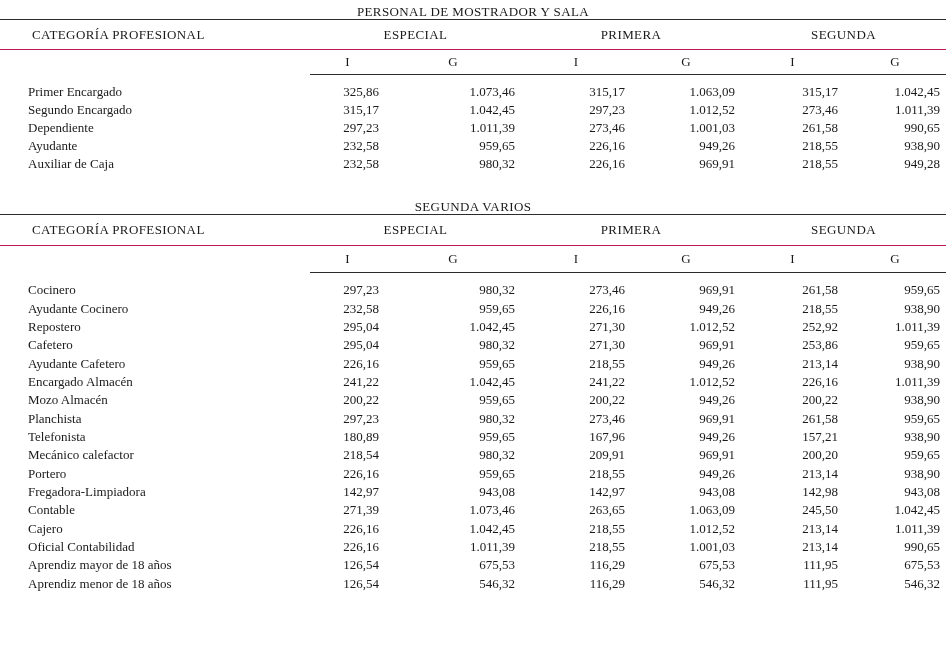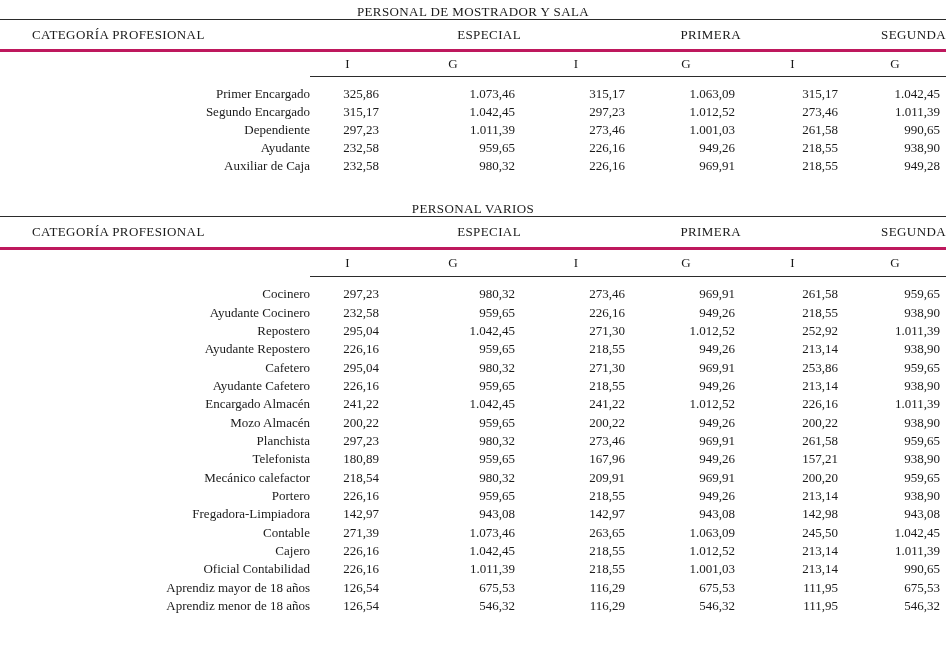--- a/index.html
+++ b/index.html
@@ -35,34 +35,34 @@
   table.salary th, table.salary td {
     padding: 0;
     font-weight: normal;
     font-size: 13px;
     overflow: hidden;
     white-space: nowrap;
   }
   tr.hdr1 th {
     height: 29px;
     vertical-align: middle;
-    border-bottom: 3px solid #be185d;
+    border-bottom: 1px solid #be185d;
     letter-spacing: 0.4px;
   }
   .tbl2 tr.hdr1 th { height: 30px; }
   tr.hdr1 th.cat { text-align: left; padding-left: 32px; }
-  tr.hdr1 th.grp { text-align: right; }
+  tr.hdr1 th.grp { text-align: center; }
   tr.hdr2 th { height: 24px; vertical-align: middle; }
   .tbl2 tr.hdr2 th { height: 26px; }
   tr.hdr2 th.sub { text-align: center; border-bottom: 1px solid #2b2b2b; }
   tr.hdr2 th.cat { border-bottom: none; }
   tbody.rows td { height: 18px; line-height: 18px; vertical-align: middle; }
   .tbl2 tbody.rows td { height: 18.35px; }
   tbody.rows tr:first-child td { padding-top: 8px; }
-  tbody.rows td.cat { text-align: right; padding-left: 28px; }
+  tbody.rows td.cat { text-align: left; padding-left: 28px; }
   tbody.rows td.num { text-align: right; padding-right: 6px; }
 </style>
 </head>
 <body>
 
 <div class="doc">
 
   <section class="tbl tbl1">
     <div class="tbl-title">PERSONAL DE MOSTRADOR Y SALA</div>
     <div class="rule"></div>
@@ -137,21 +137,21 @@
             <td class="num">226,16</td>
             <td class="num">969,91</td>
             <td class="num">218,55</td>
             <td class="num">949,28</td>
           </tr>
         </tbody>
     </table>
   </section>
 
   <section class="tbl tbl2">
-    <div class="tbl-title">PERSONAL VARIOS</div>
+    <div class="tbl-title">SEGUNDA VARIOS</div>
     <div class="rule"></div>
     <table class="salary">
       <colgroup>
         <col style="width:310px">
           <col style="width:75px">
           <col style="width:136px">
         <col style="width:110px">
           <col style="width:110px">
           <col style="width:103px">
           <col style="width:102px">
@@ -195,29 +195,20 @@
           <tr>
             <td class="cat">Repostero</td>
             <td class="num">295,04</td>
             <td class="num">1.042,45</td>
             <td class="num">271,30</td>
             <td class="num">1.012,52</td>
             <td class="num">252,92</td>
             <td class="num">1.011,39</td>
           </tr>
           <tr>
-            <td class="cat">Ayudante Repostero</td>
-            <td class="num">226,16</td>
-            <td class="num">959,65</td>
-            <td class="num">218,55</td>
-            <td class="num">949,26</td>
-            <td class="num">213,14</td>
-            <td class="num">938,90</td>
-          </tr>
-          <tr>
             <td class="cat">Cafetero</td>
             <td class="num">295,04</td>
             <td class="num">980,32</td>
             <td class="num">271,30</td>
             <td class="num">969,91</td>
             <td class="num">253,86</td>
             <td class="num">959,65</td>
           </tr>
           <tr>
             <td class="cat">Ayudante Cafetero</td>

